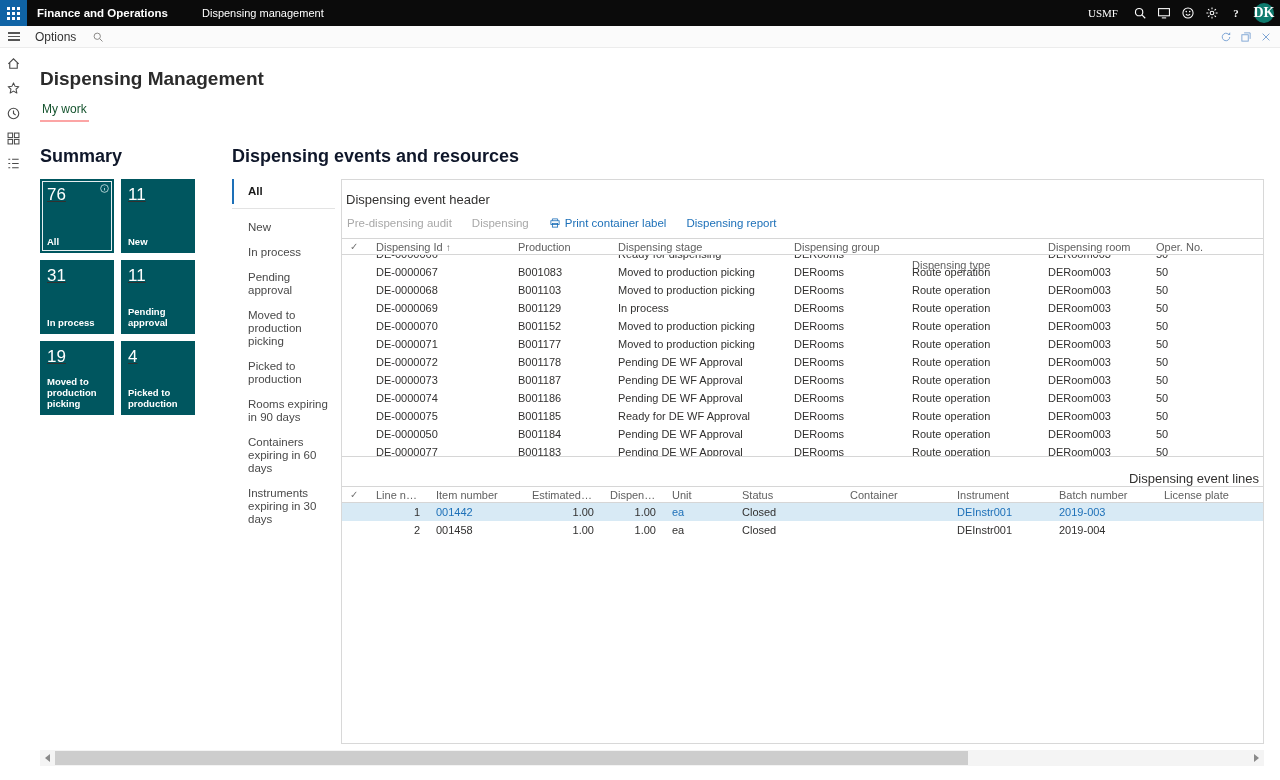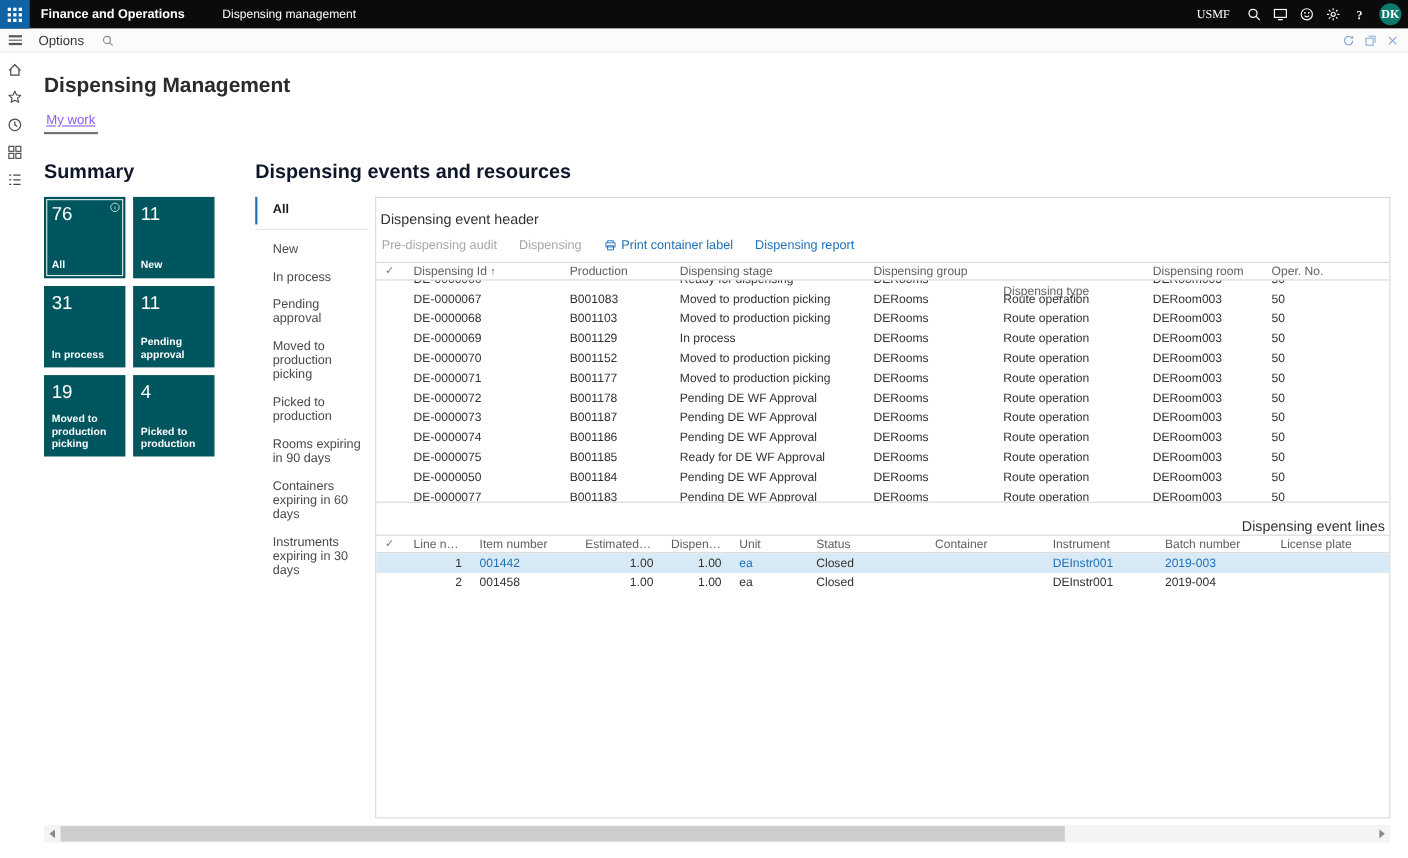--- a/index.html
+++ b/index.html
@@ -10,21 +10,21 @@
   .topbar{height:26px;background:#0b0b0b;display:flex;align-items:center;color:#fff;}
   .waffle{width:27px;height:26px;background:#0f63a5;display:flex;align-items:center;justify-content:center;cursor:pointer;flex:none;}
   .waffle .dots{display:grid;grid-template-columns:repeat(3,3px);grid-gap:2px;}
   .waffle .dots i{display:block;width:3px;height:3px;background:#fff;}
   .tb-app{font-weight:bold;font-size:11.5px;margin-left:10px;white-space:nowrap;}
   .tb-crumb{font-size:11px;margin-left:34px;white-space:nowrap;}
   .tb-right{margin-left:auto;display:flex;align-items:center;padding-right:6px;font-family:Liberation Serif, serif;}
   .tb-company{font-size:11px;margin-right:10px;}
   .tbicon-btn{width:24px;height:26px;display:flex;align-items:center;justify-content:center;color:#fff;cursor:pointer;}
   .tbicon-btn svg{width:14px;height:14px;display:block;}
-  .avatar{width:20px;height:20px;border-radius:50%;background:#0e7a6d;color:#fff;font-size:11px;font-weight:bold;
+  .avatar{width:20px;height:20px;border-radius:50%;background:#0e7a6d;color:#fff;font-size:14px;font-weight:bold;
     display:flex;align-items:center;justify-content:center;margin-left:6px;cursor:pointer;}
 
   
   .cmdbar{height:22px;background:#fbfbfb;border-bottom:1px solid #ececec;display:flex;align-items:center;font-size:12px;color:#333;}
   .hamburger{width:27px;height:22px;display:flex;flex-direction:column;justify-content:center;align-items:center;gap:2px;cursor:pointer;flex:none;}
   .hamburger i{width:12px;height:1.5px;background:#555;display:block;}
   .options{margin-left:8px;cursor:pointer;}
   .pinicon{margin-left:16px;color:#8a8886;width:12px;height:12px;cursor:pointer;}
   .pinicon svg{width:12px;height:12px;display:block;}
   .cmd-right{margin-left:auto;display:flex;align-items:center;padding-right:4px;color:#7ba3d4;}
@@ -32,26 +32,26 @@
   .wbtn svg{width:12px;height:12px;display:block;}
 
   
   .main{display:flex;height:732px;}
   .rail{width:27px;flex:none;display:flex;flex-direction:column;align-items:center;padding-top:8px;gap:10px;color:#4a4a4a;background:#fff;}
   .ric{width:15px;height:15px;cursor:pointer;}
   .ric svg{width:15px;height:15px;display:block;}
   .content{flex:1;position:relative;padding:20px 16px 0 13px;min-width:0;}
 
   .pagetitle{font-size:19px;font-weight:bold;color:#2b2b2b;}
-  .worktab{display:inline-block;margin-top:12px;font-size:12px;color:#8b5cf6;padding:0 2px 4px;border-bottom:2px solid #737373;cursor:pointer;text-decoration:underline;}
+  .worktab{display:inline-block;margin-top:12px;font-size:12px;color:#14532d;padding:0 2px 4px;border-bottom:2px solid #fca5a5;cursor:pointer;}
 
   .cols{display:flex;margin-top:24px;align-items:flex-start;}
   .sumcol{width:192px;flex:none;}
   .h2{font-size:18px;font-weight:bold;color:#0f172a;}
-  .tiles{margin-top:12px;display:grid;grid-template-columns:74px 74px;gap:7px;}
+  .tiles{margin-top:12px;display:grid;grid-template-columns:74px 74px;gap:7px;text-decoration:underline;}
   .tile{width:74px;height:74px;background:#00565f;color:#fff;position:relative;padding:6px 7px;cursor:pointer;}
   .tile-count{font-size:17px;line-height:19px;}
   .tile-label{position:absolute;left:7px;right:5px;bottom:6px;font-size:9.5px;font-weight:bold;line-height:11px;}
   .tile-info{position:absolute;top:4px;right:4px;width:11px;height:11px;color:#dfeff1;}
   .tile-info svg{width:11px;height:11px;display:block;}
   .tile.selected::after{content:"";position:absolute;inset:2px;border:1px solid rgba(255,255,255,.9);pointer-events:none;}
 
   .evcol{flex:1;min-width:0;}
   .evrow{display:flex;margin-top:12px;align-items:flex-start;}
   .filters{width:109px;flex:none;padding-right:6px;}

